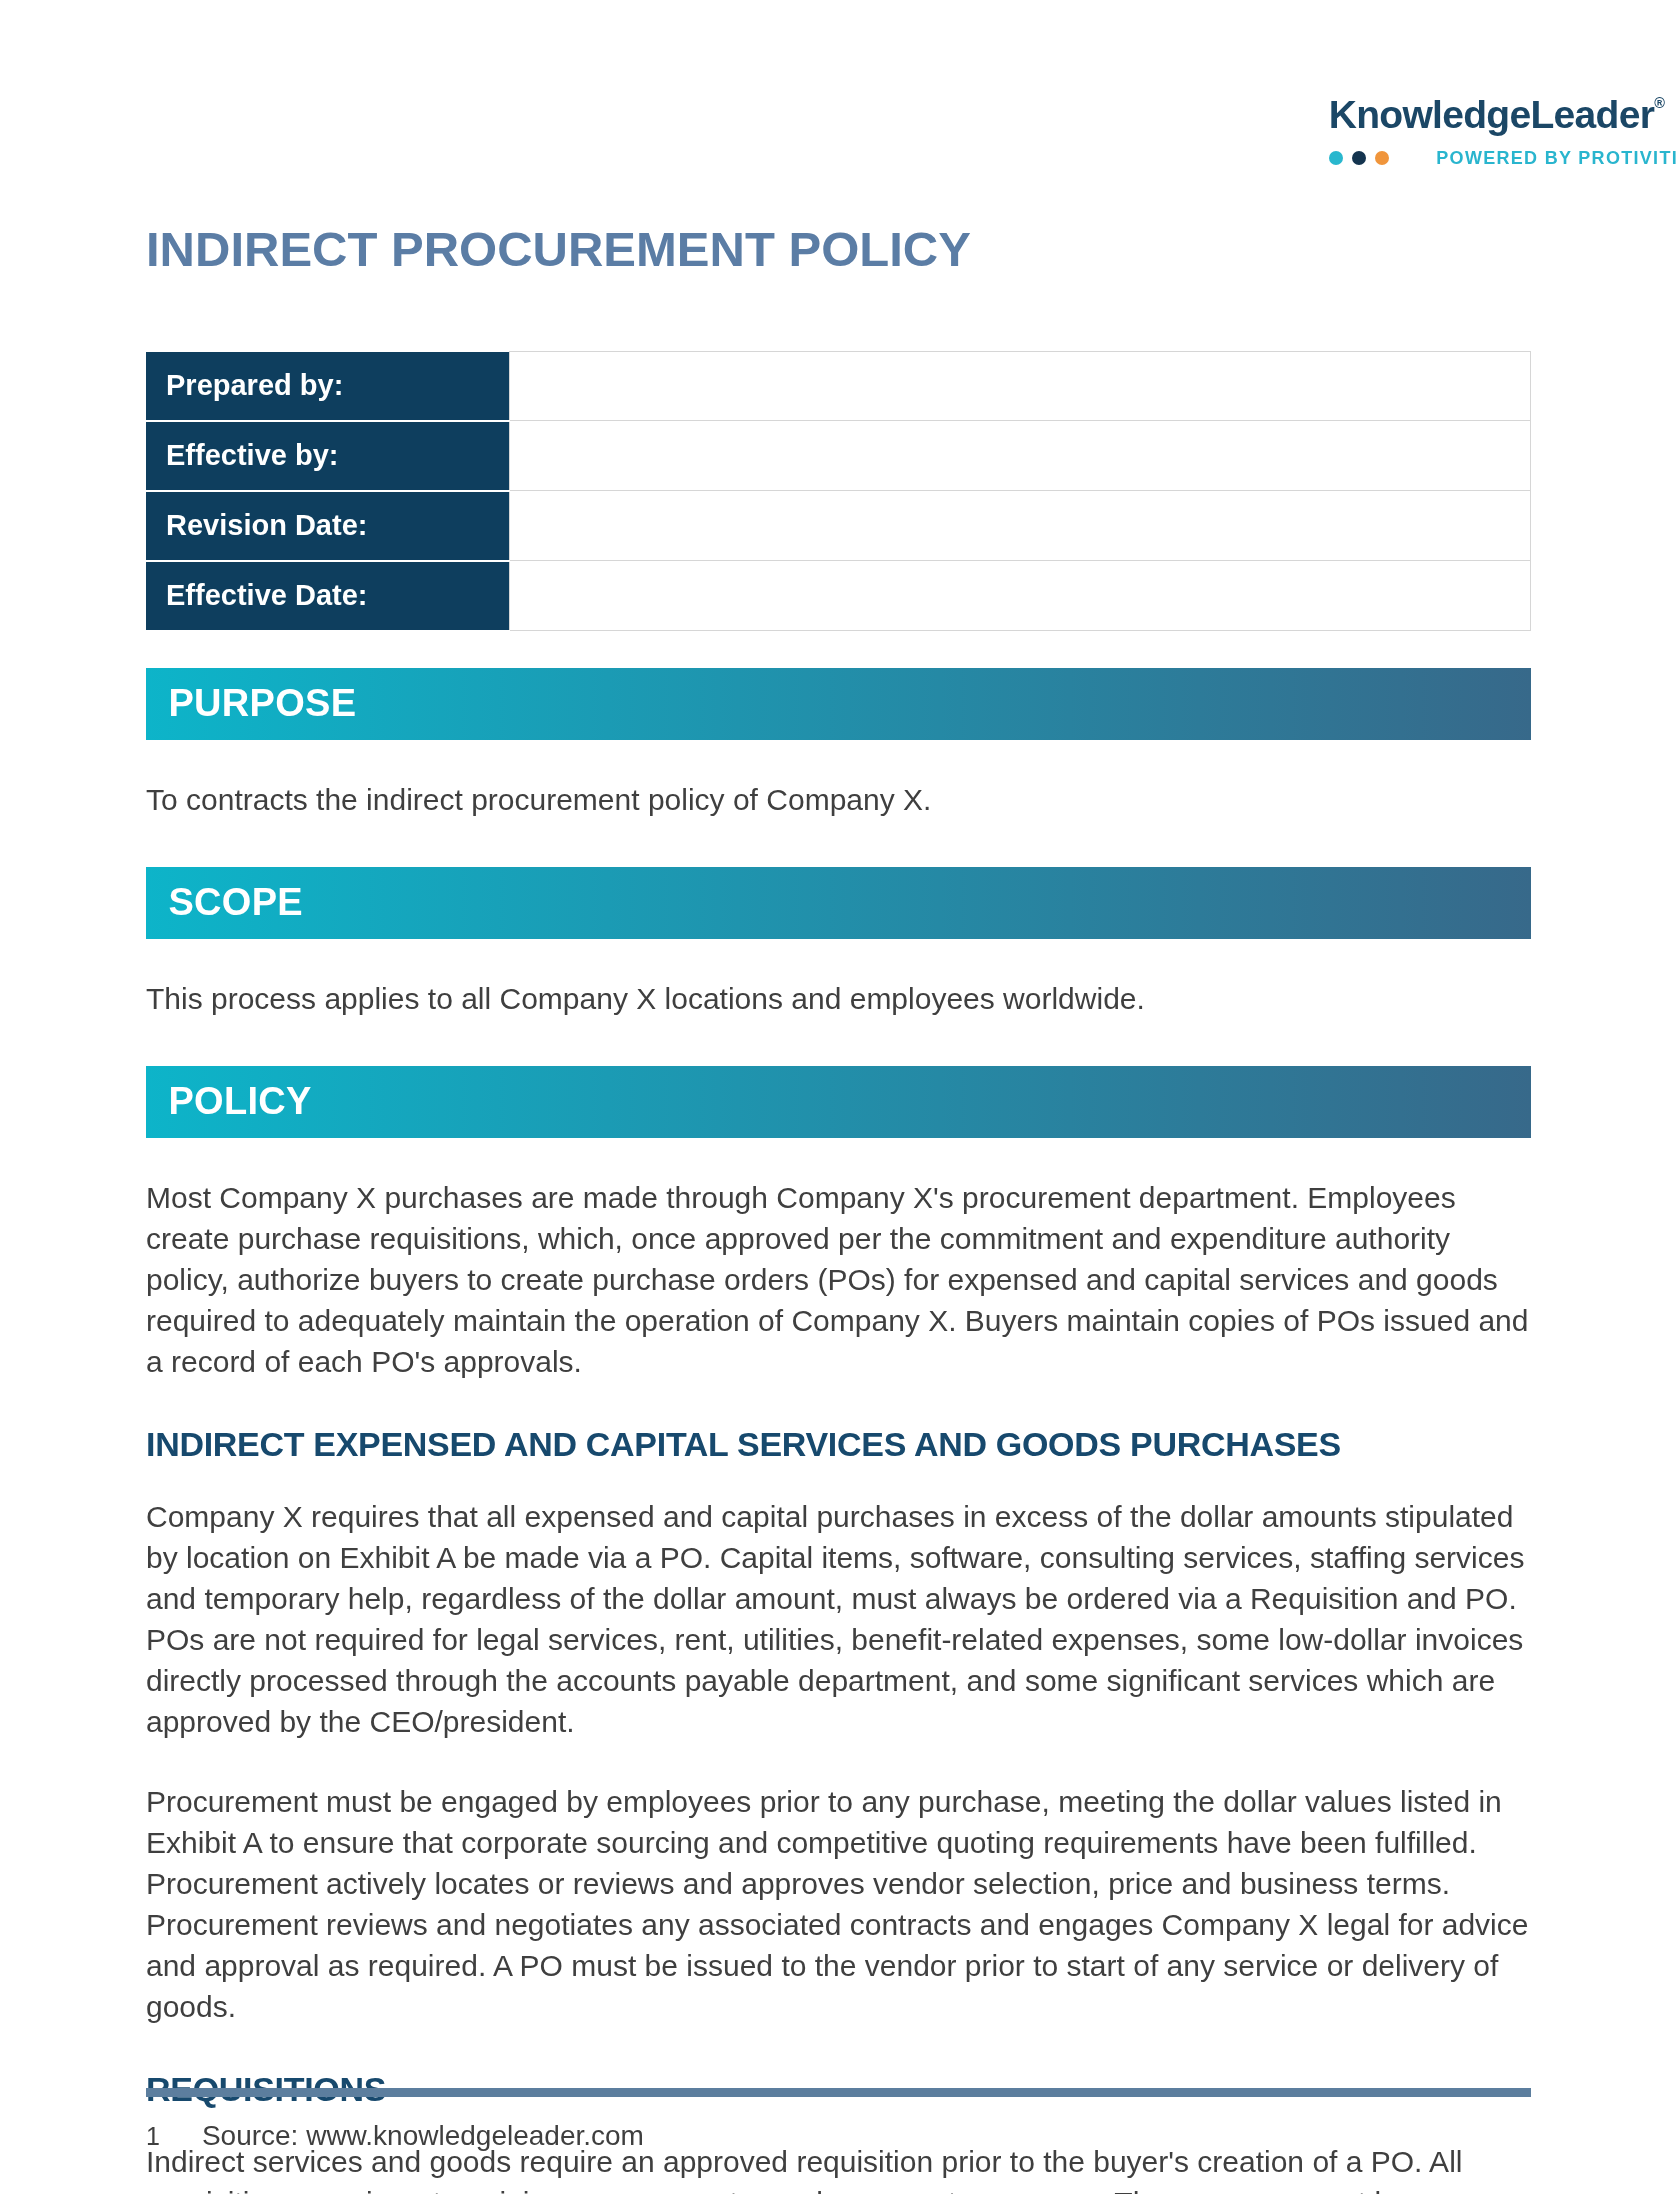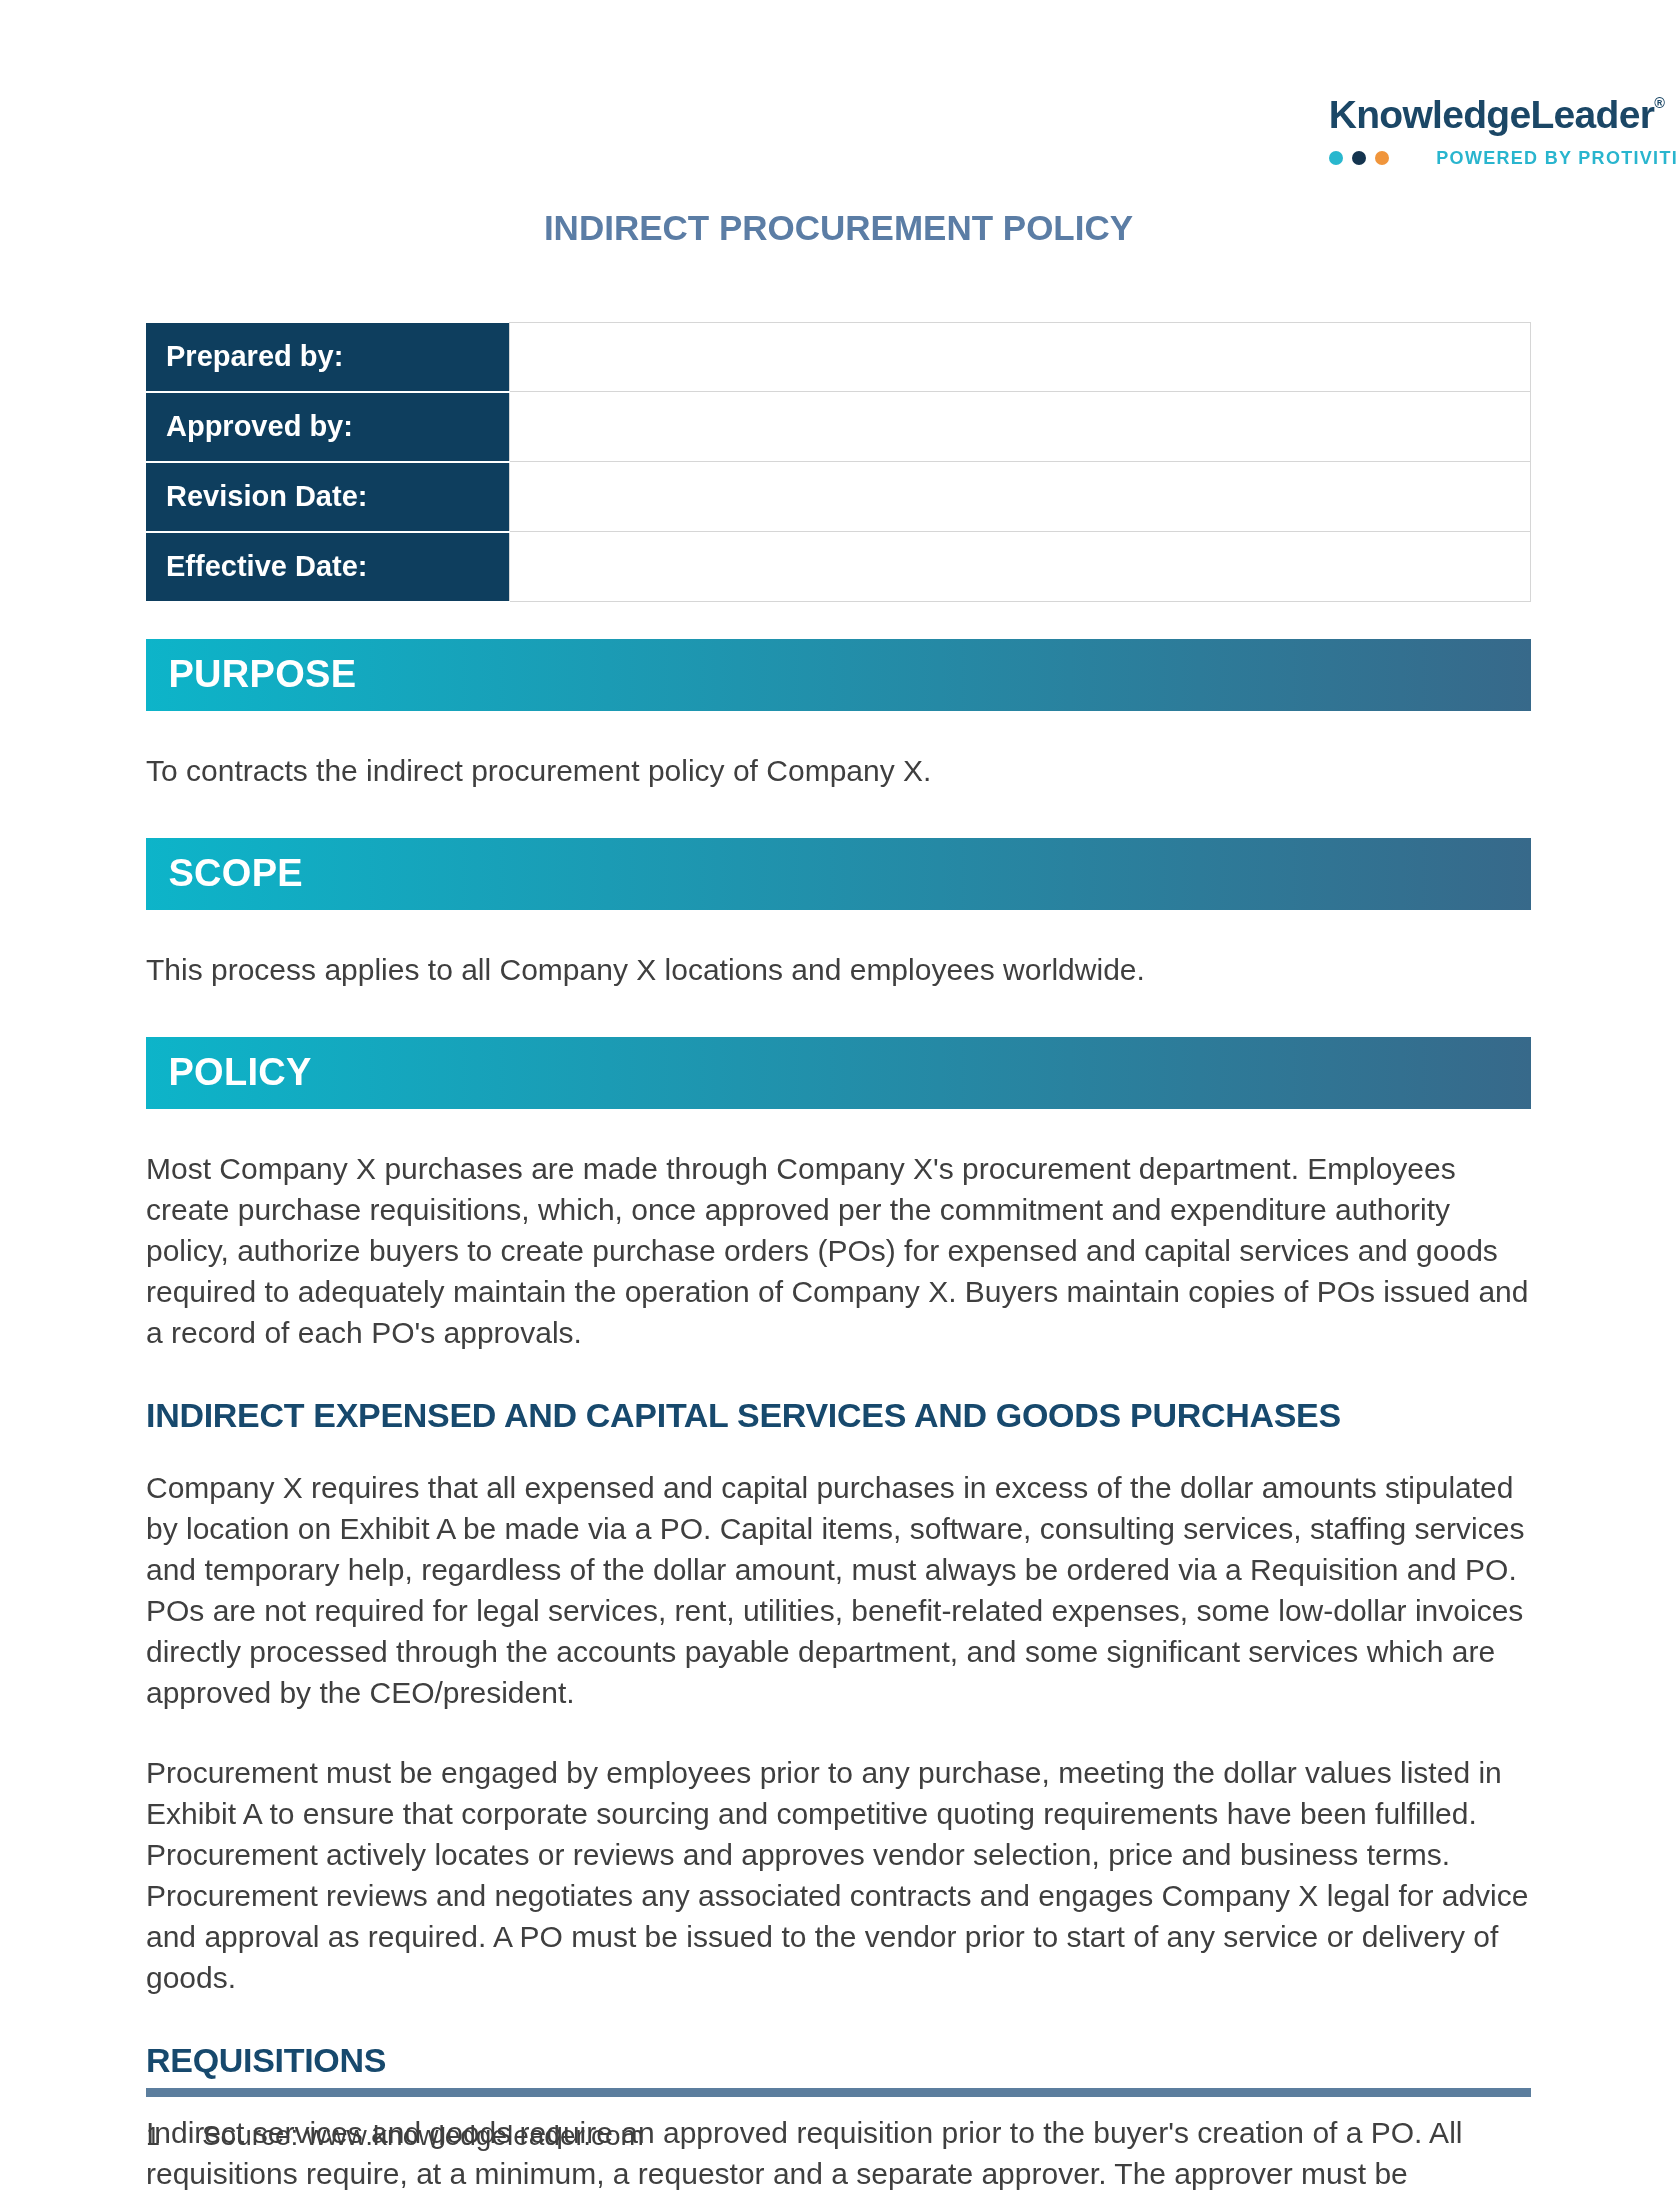--- a/index.html
+++ b/index.html
@@ -26,22 +26,22 @@
   .dot-cyan   { background: var(--dot-cyan, #29b7ce); }
   .dot-navy   { background: var(--dot-navy, #14344f); }
   .dot-orange { background: var(--dot-orange, #f0953b); }
   .tagline {
     margin-left: 38px; font-size: 18px; font-weight: bold;
     color: var(--tagline-cyan, #29b5ce); letter-spacing: 1.3px; line-height: 1;
   }
 
   
   .doc-title {
-    margin-top: 42px; text-align: center;
-    font-size: 35px; font-weight: bold; color: var(--title-blue, #5b7da5);
+    margin-top: 56px; 
+    font-size: 49px; font-weight: bold; color: var(--title-blue, #5b7da5);
     letter-spacing: 0px; line-height: 1.1;
   }
 
   
   table.info { margin-top: 75px; width: 100%; border-collapse: collapse; }
   table.info td { vertical-align: middle; margin-top: 32px; }
   td.label-cell {
     width: 342px; height: 66px;
     background: var(--table-navy, #0e3e5e);
     color: #ffffff; font-weight: bold; font-size: 29px;
@@ -104,21 +104,21 @@
 
     <div class="doc-title">INDIRECT PROCUREMENT POLICY</div>
 
     <table class="info">
       <tbody>
         <tr>
           <td class="label-cell">Prepared by:</td>
           <td class="value-cell"></td>
         </tr>
         <tr>
-          <td class="label-cell">Approved by:</td>
+          <td class="label-cell">Effective by:</td>
           <td class="value-cell"></td>
         </tr>
         <tr>
           <td class="label-cell">Revision Date:</td>
           <td class="value-cell"></td>
         </tr>
         <tr>
           <td class="label-cell">Effective Date:</td>
           <td class="value-cell"></td>
         </tr>

